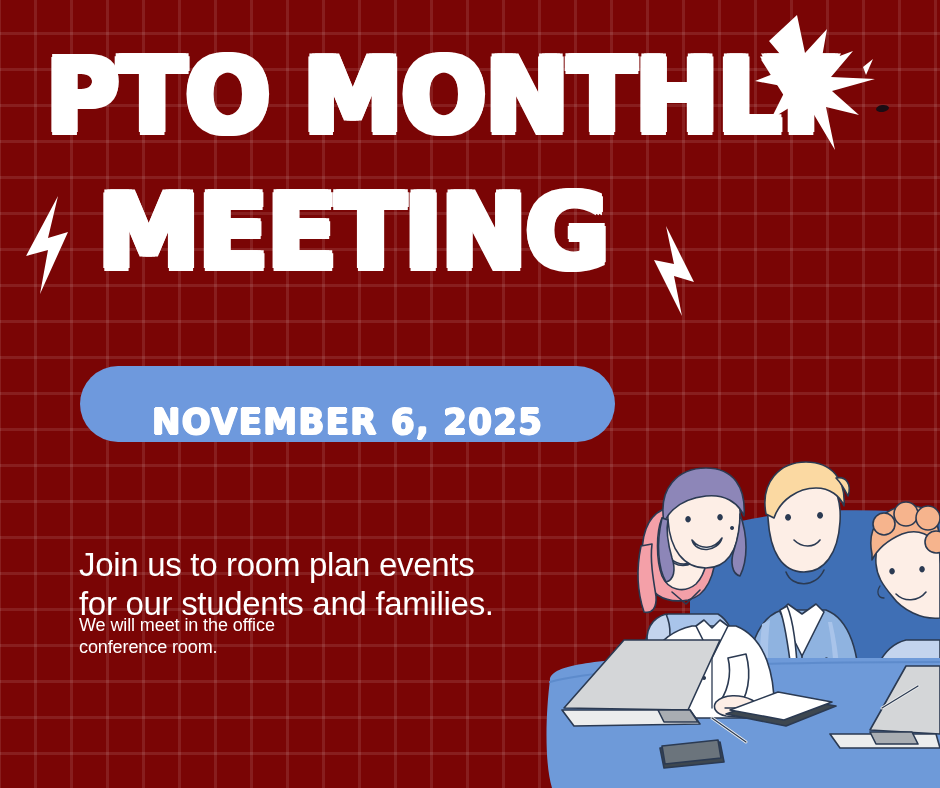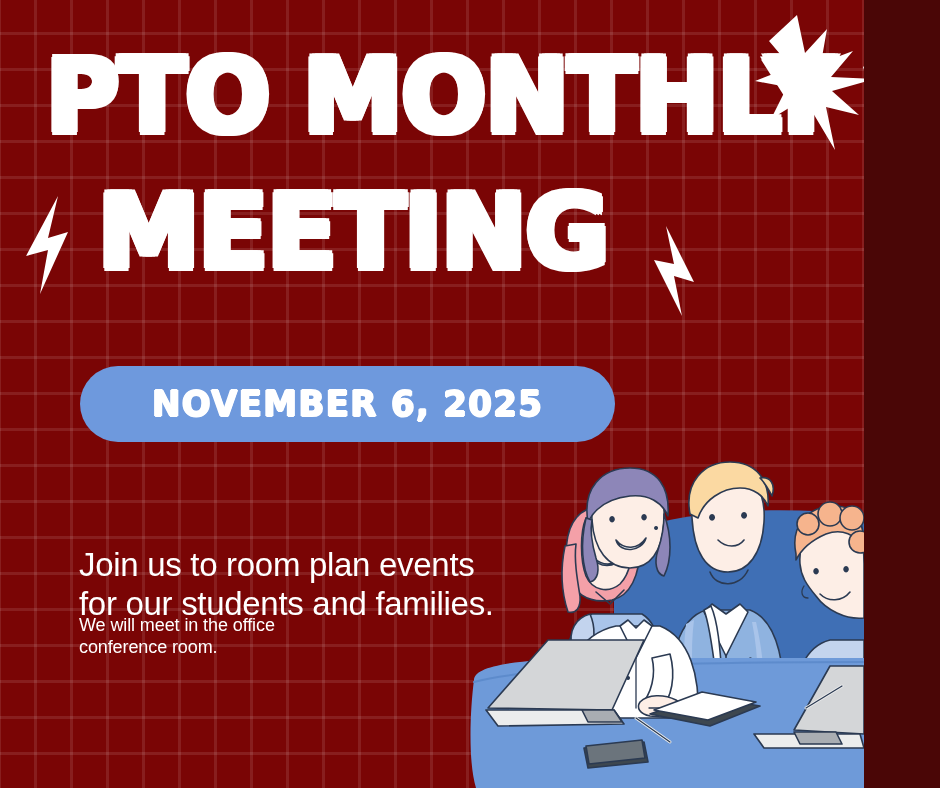--- a/index.html
+++ b/index.html
@@ -6,21 +6,21 @@
     margin: 0;
     padding: 0;
     background: #4a0606;
   }
   body {
     font-family: "Liberation Sans", sans-serif;
   }
 
   #poster {
     position: relative;
-    width: 864px;
+    width: 940px;
     height: 788px;
     overflow: hidden;
     background-color: #7a0505;
     background-image:
       linear-gradient(to right, rgba(255,255,255,0.10) 3px, transparent 3px),
       linear-gradient(to bottom, rgba(255,255,255,0.10) 3px, transparent 3px);
     background-size: 36px 36px;
     background-position: -2px -4px;
   }
 
@@ -72,21 +72,21 @@
   
   #date-pill {
     position: absolute;
     left: 80px;
     top: 366px;
     width: 535px;
     height: 76px;
     border-radius: 40px;
     background: #6e99dd;
     display: flex;
-    align-items: center;
+    align-items: flex-end;
     justify-content: center;
   }
   #date-text {
     color: #ffffff;
     font-family: "DejaVu Sans", sans-serif;
     font-weight: 700;
     font-size: 35px;
     letter-spacing: 1.4px;
     transform: scaleX(0.97);
     text-shadow: 1px 0 0 #fff, -1px 0 0 #fff, 0 1px 0 #fff, 0 -1px 0 #fff;

